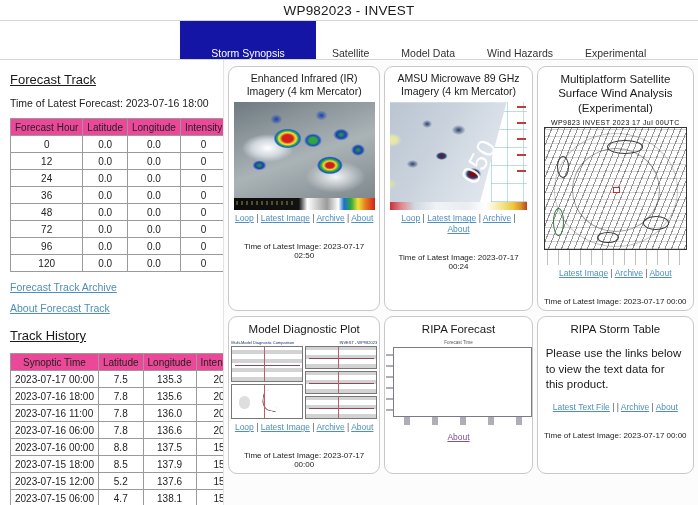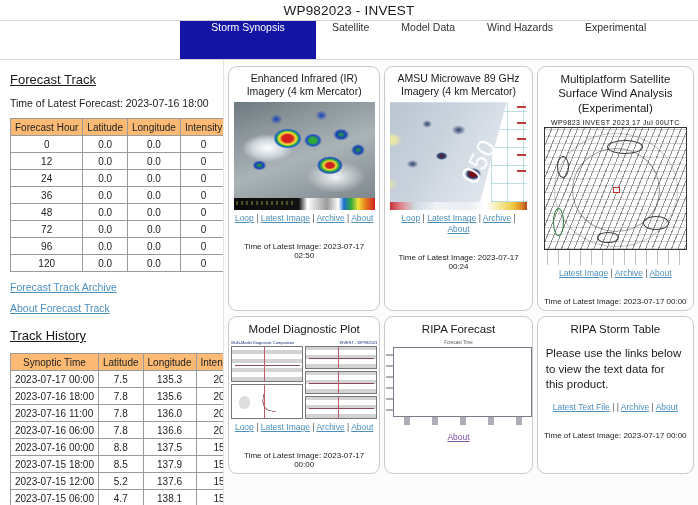--- a/index.html
+++ b/index.html
@@ -17,21 +17,21 @@
     height:20px;display:flex;align-items:center;justify-content:center;
     font-size:13.5px;color:#1a1a1a;letter-spacing:.2px;
   }
   .nav-wrap{
     border-top:1px solid #d6d6d6;border-bottom:1px solid #d6d6d6;
     height:38px;display:flex;align-items:stretch;
   }
   .nav-spacer{width:180px;}
   .tabs{display:flex;align-items:stretch;flex:1;}
   .tab{
-    display:flex;align-items:flex-start;justify-content:center;
+    display:flex;align-items:flex-end;justify-content:center;
     padding:0 16px;font-size:10.5px;color:#333;cursor:pointer;
     white-space:nowrap;
   }
   .tab.active{background:#1414a5;color:#fff;min-width:104px;}
 
   
   .body-split{display:flex;height:447px;}
   .sidebar{
     width:224px;box-sizing:border-box;padding:10px 8px 0 10px;
     border-right:1px solid #e3e3e3;overflow:hidden;
@@ -46,21 +46,21 @@
     font-size:13px;color:#1a1a1a;text-decoration:underline;
     margin:2px 0 10px 0;
   }
   .sec-head.second{margin-top:14px;}
   .meta-line{font-size:10.5px;color:#222;margin-bottom:9px;}
   table.grid{border-collapse:collapse;font-size:10px;margin-bottom:2px;}
   table.grid th,table.grid td{
     border:1px solid #9a9a9a;padding:2.5px 4px;text-align:center;
     color:#222;font-weight:normal;white-space:nowrap;
   }
-  table.grid th{background:#fdba74;}
+  table.grid th{background:#ec4899;}
   #forecast-table th:nth-child(1){width:78px;}
   #forecast-table th:nth-child(2){width:48px;}
   #forecast-table th:nth-child(3){width:52px;}
   #forecast-table th:nth-child(4){width:48px;}
   #history-table th:nth-child(1){width:78px;}
   #history-table th:nth-child(2){width:42px;}
   #history-table th:nth-child(3){width:50px;}
   #history-table th:nth-child(4){width:44px;}
   #history-table td:nth-child(1){text-align:left;}
   a.lnk{color:#4d8fbe;text-decoration:underline;cursor:pointer;}

